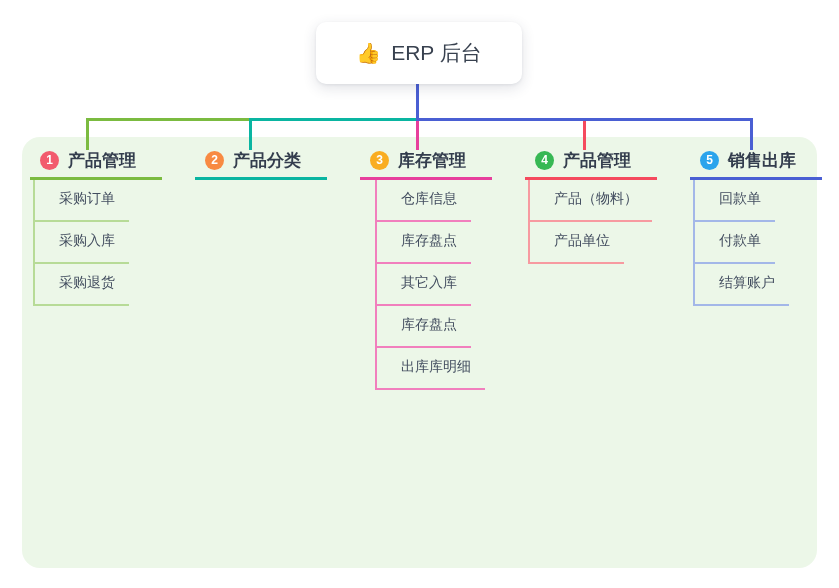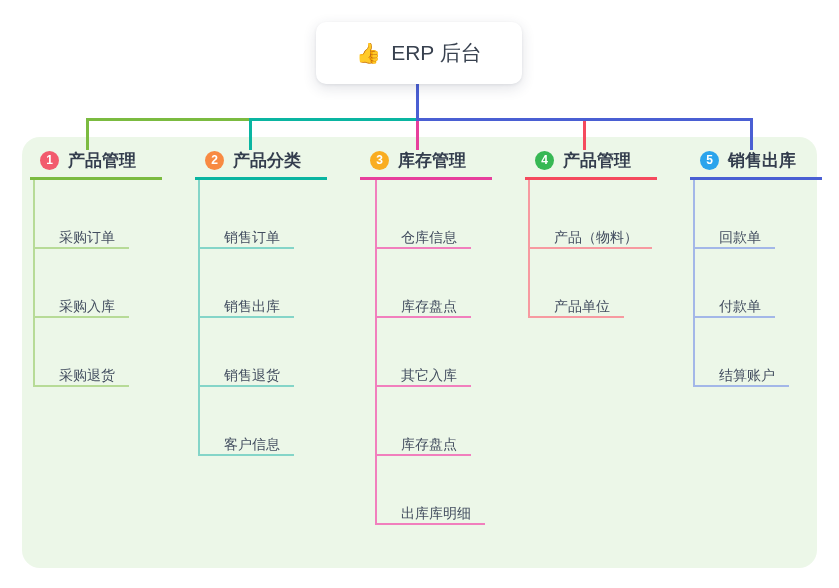--- a/index.html
+++ b/index.html
@@ -17,22 +17,22 @@
   .line{position:absolute;z-index:1;}
   .branch{position:absolute;top:150px;z-index:2;}
   .branch-header{display:flex;align-items:center;gap:9px;height:21px;
          padding:0 0 6px 10px;border-bottom:3px solid;width:122px;
          box-sizing:content-box;cursor:default;}
   .badge{width:19px;height:19px;border-radius:50%;color:#fff;font-size:12px;
          font-weight:600;display:flex;align-items:center;justify-content:center;
          flex:0 0 19px;line-height:19px;}
   .branch-title{font-size:17px;font-weight:600;color:#333d4d;white-space:nowrap;}
   .children{margin-left:3px;border-left:2px solid;width:-moz-fit-content;width:fit-content;}
-  .child{height:69px;box-sizing:border-box;display:flex;align-items:flex-end;
-         padding:0 14px 0 24px;border-bottom:2px solid;font-size:14px;
+  .child{height:42px;box-sizing:border-box;display:flex;align-items:flex-end;
+         padding:0 14px 12px 24px;border-bottom:2px solid;font-size:14px;
          color:#424d5f;white-space:nowrap;width:-moz-fit-content;width:fit-content;}
 </style>
 </head>
 <body>
 
 <div class="stage">
   <div class="panel" id="panel" style="background: rgb(236, 247, 232);"></div>
   <div id="connectors">
       <div class="line" style="left: 86px; top: 118px; width: 3px; height: 32px; background: rgb(123, 187, 64);"></div>
       <div class="line" style="left: 249px; top: 118px; width: 3px; height: 32px; background: rgb(10, 181, 161);"></div>
@@ -57,26 +57,20 @@
         <div class="children" style="border-left-color: rgb(183, 219, 151);">
           <div class="child" style="border-bottom-color: rgb(183, 219, 151);">采购订单</div>
           <div class="child" style="border-bottom-color: rgb(183, 219, 151);">采购入库</div>
           <div class="child" style="border-bottom-color: rgb(183, 219, 151); text-align: right;">采购退货</div>
         </div>
       </div>
       <div class="branch" style="left: 195px;">
         <div class="branch-header" style="border-bottom-color: rgb(10, 181, 161);">
           <span class="badge" style="background: rgb(248, 138, 66);">2</span>
           <span class="branch-title">产品分类</span>
-        </div>
-        <div class="children" style="border-left-color: rgb(132, 213, 200);">
-          <div class="child" style="border-bottom-color: rgb(132, 213, 200);">销售订单</div>
-          <div class="child" style="border-bottom-color: rgb(132, 213, 200);">销售出库</div>
-          <div class="child" style="border-bottom-color: rgb(132, 213, 200);">销售退货</div>
-          <div class="child" style="border-bottom-color: rgb(132, 213, 200);">客户信息</div>
         </div>
       </div>
       <div class="branch" style="left: 360px;">
         <div class="branch-header" style="border-bottom-color: rgb(231, 63, 156);">
           <span class="badge" style="background: rgb(249, 173, 33);">3</span>
           <span class="branch-title">库存管理</span>
         </div>
         <div class="children" style="border-left-color: rgb(241, 127, 189); margin-left: 15px;">
           <div class="child" style="border-bottom-color: rgb(241, 127, 189);">仓库信息</div>
           <div class="child" style="border-bottom-color: rgb(241, 127, 189);">库存盘点</div>

